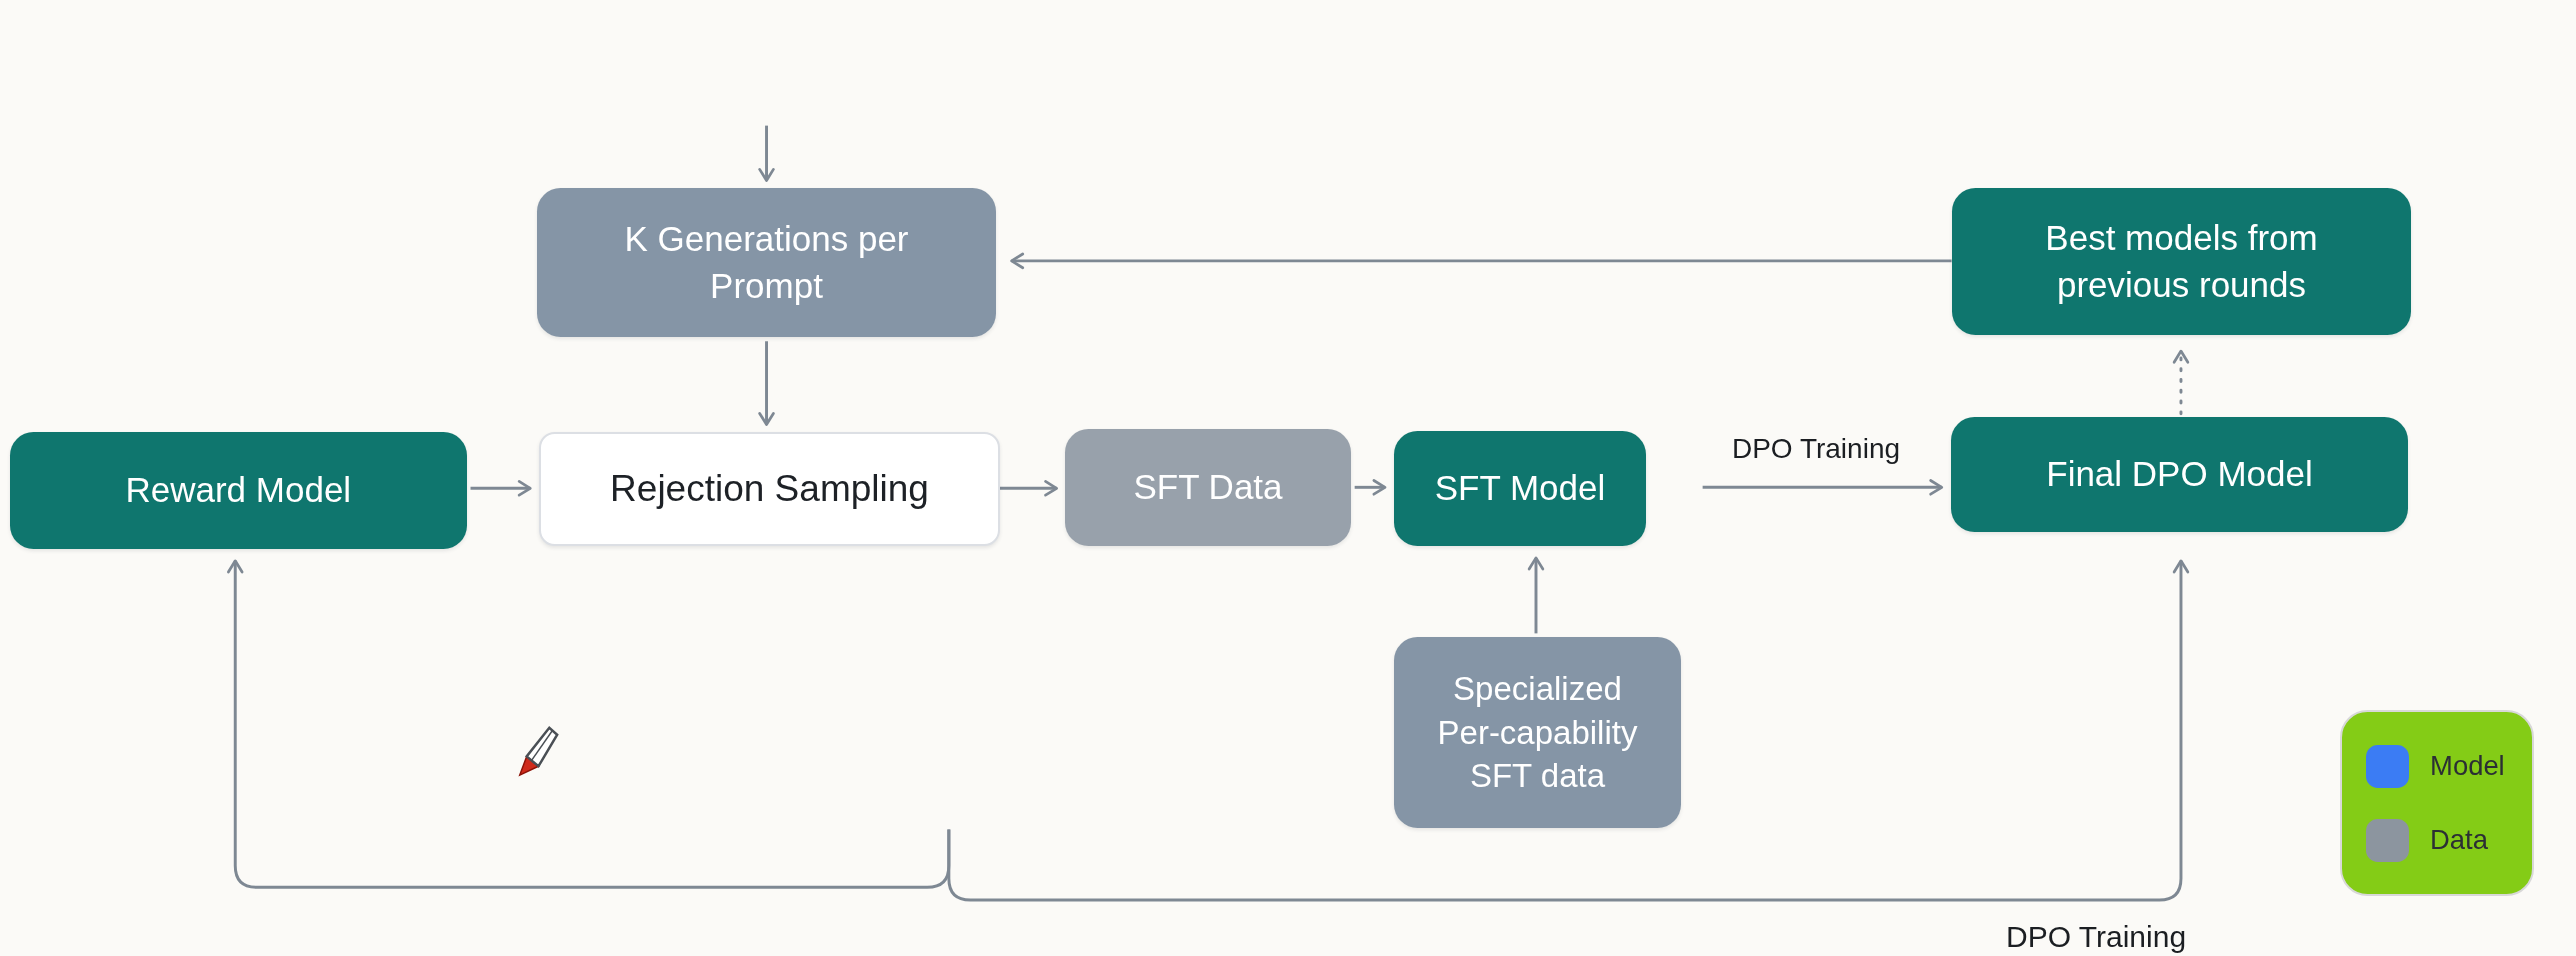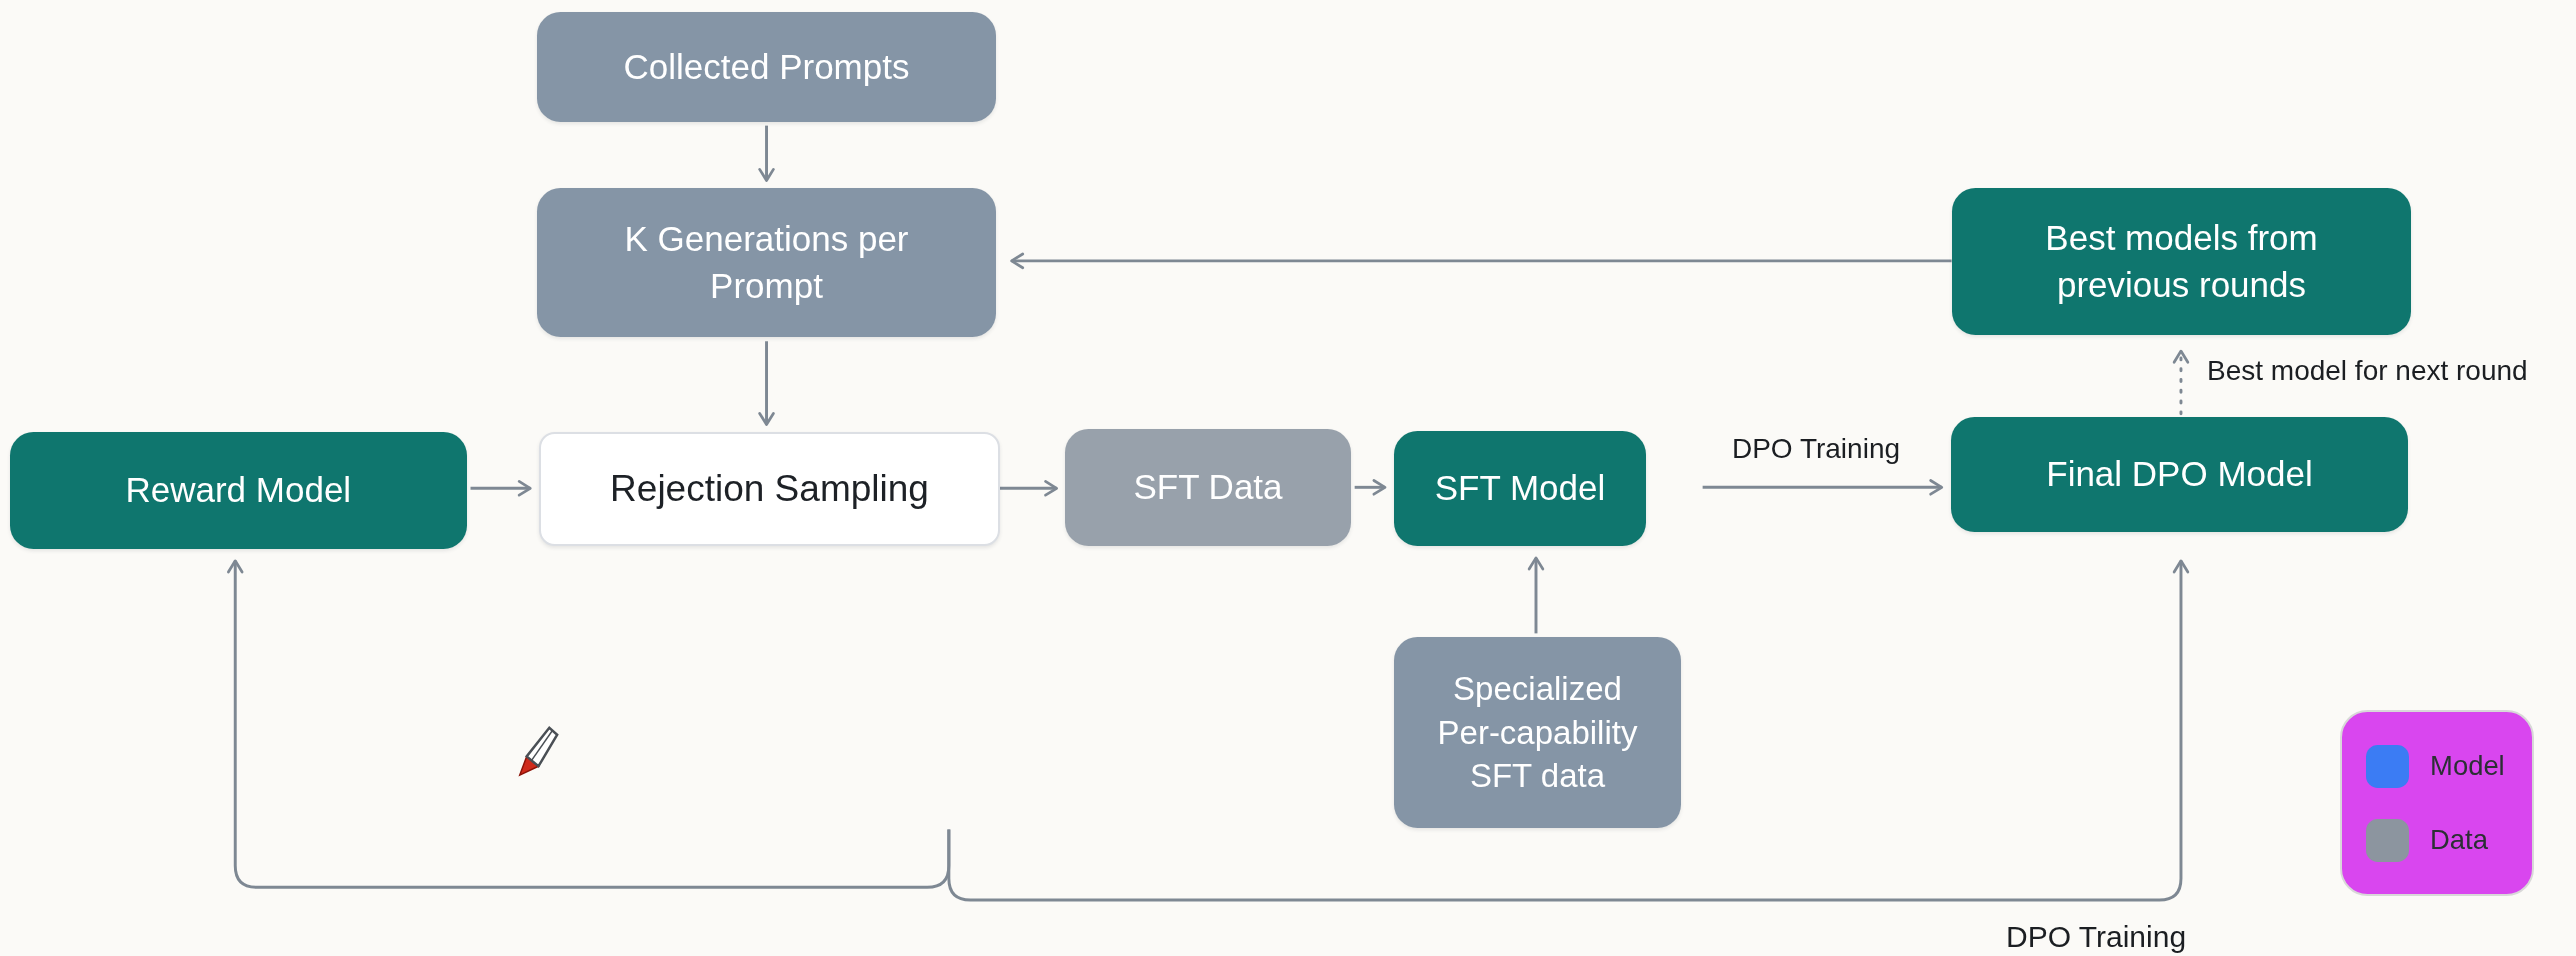--- a/index.html
+++ b/index.html
@@ -32,21 +32,21 @@
   .fs36{font-size:35px;}
   .fs34{font-size:33px;}
   .edge-label{
     position:absolute;
     color:#1b1e22;
     white-space:nowrap;
   }
   .legend{
     position:absolute;
     left:2340px;top:710px;width:194px;height:186px;
-    background:#d946ef;border:2px solid #d8d8d8;border-radius:27.4px;
+    background:#84cc16;border:2px solid #d8d8d8;border-radius:27.4px;
     box-sizing:border-box;
     display:flex;flex-direction:column;justify-content:center;gap:31px;
     padding:0 23.5px;
   }
   .legend-row{display:flex;align-items:center;gap:21.6px;}
   .swatch{width:43px;height:43px;border-radius:11.8px;flex:0 0 auto;}
   .swatch--model{background:#3b7cf4;}
   .swatch--data{background:#8c959f;}
   .legend-row .lbl{font-size:27.4px;color:#2b2f34;}
 </style>
@@ -69,23 +69,20 @@
       <path d="M1382 497 L1413 497" marker-end="url(#arw)"></path>
       <path d="M1737 497 L1981 497" marker-end="url(#arw)"></path>
       <path d="M1991 266 L1032 266" marker-end="url(#arw)"></path>
       <path d="M2225 433 L2225 358" marker-end="url(#arw)" stroke-dasharray="2 9" stroke-linecap="round"></path>
       <path d="M1567 646 L1567 569" marker-end="url(#arw)"></path>
       <path d="M968 846 L968 883 Q968 905 946 905 L262 905 Q240 905 240 883 L240 572" marker-end="url(#arw)"></path>
       <path d="M968 846 L968 896 Q968 918 990 918 L2203 918 Q2225 918 2225 896 L2225 572" marker-end="url(#arw)"></path>
     </g>
   </svg>
 
-  <div class="node node--slate fs36" style="left:537px;top:11.8px;width:459px;height:110px;">
-    <span class="lbl">Collected Prompts</span>
-  </div>
 
   <div class="node node--slate fs36" style="left:537px;top:188px;width:459px;height:149px;">
     <span class="lbl">K Generations per
 Prompt</span>
   </div>
 
   <div class="node node--white" style="left:539px;top:432px;width:457px;height:110px;font-size:37px;">
     <span class="lbl">Rejection Sampling</span>
   </div>
 
@@ -112,21 +109,20 @@
 
 
   <div class="node node--slate fs34" style="left:1394px;top:637px;width:287px;height:191px;">
     <span class="lbl">Specialized
 Per-capability
 SFT data</span>
   </div>
 
   <div class="edge-label" style="left:1707px;top:433px;width:218px;text-align:center;font-size:28px;">DPO Training</div>
 
-  <div class="edge-label" style="left:2207px;top:355px;font-size:28px;">Best model for next round</div>
 
 
   <div class="edge-label" style="left:2006px;top:920px;font-size:30px;">DPO Training</div>
 
   <div class="legend">
     <div class="legend-row">
       <span class="swatch swatch--model"></span>
       <span class="lbl">Model</span>
     </div>
     <div class="legend-row">

